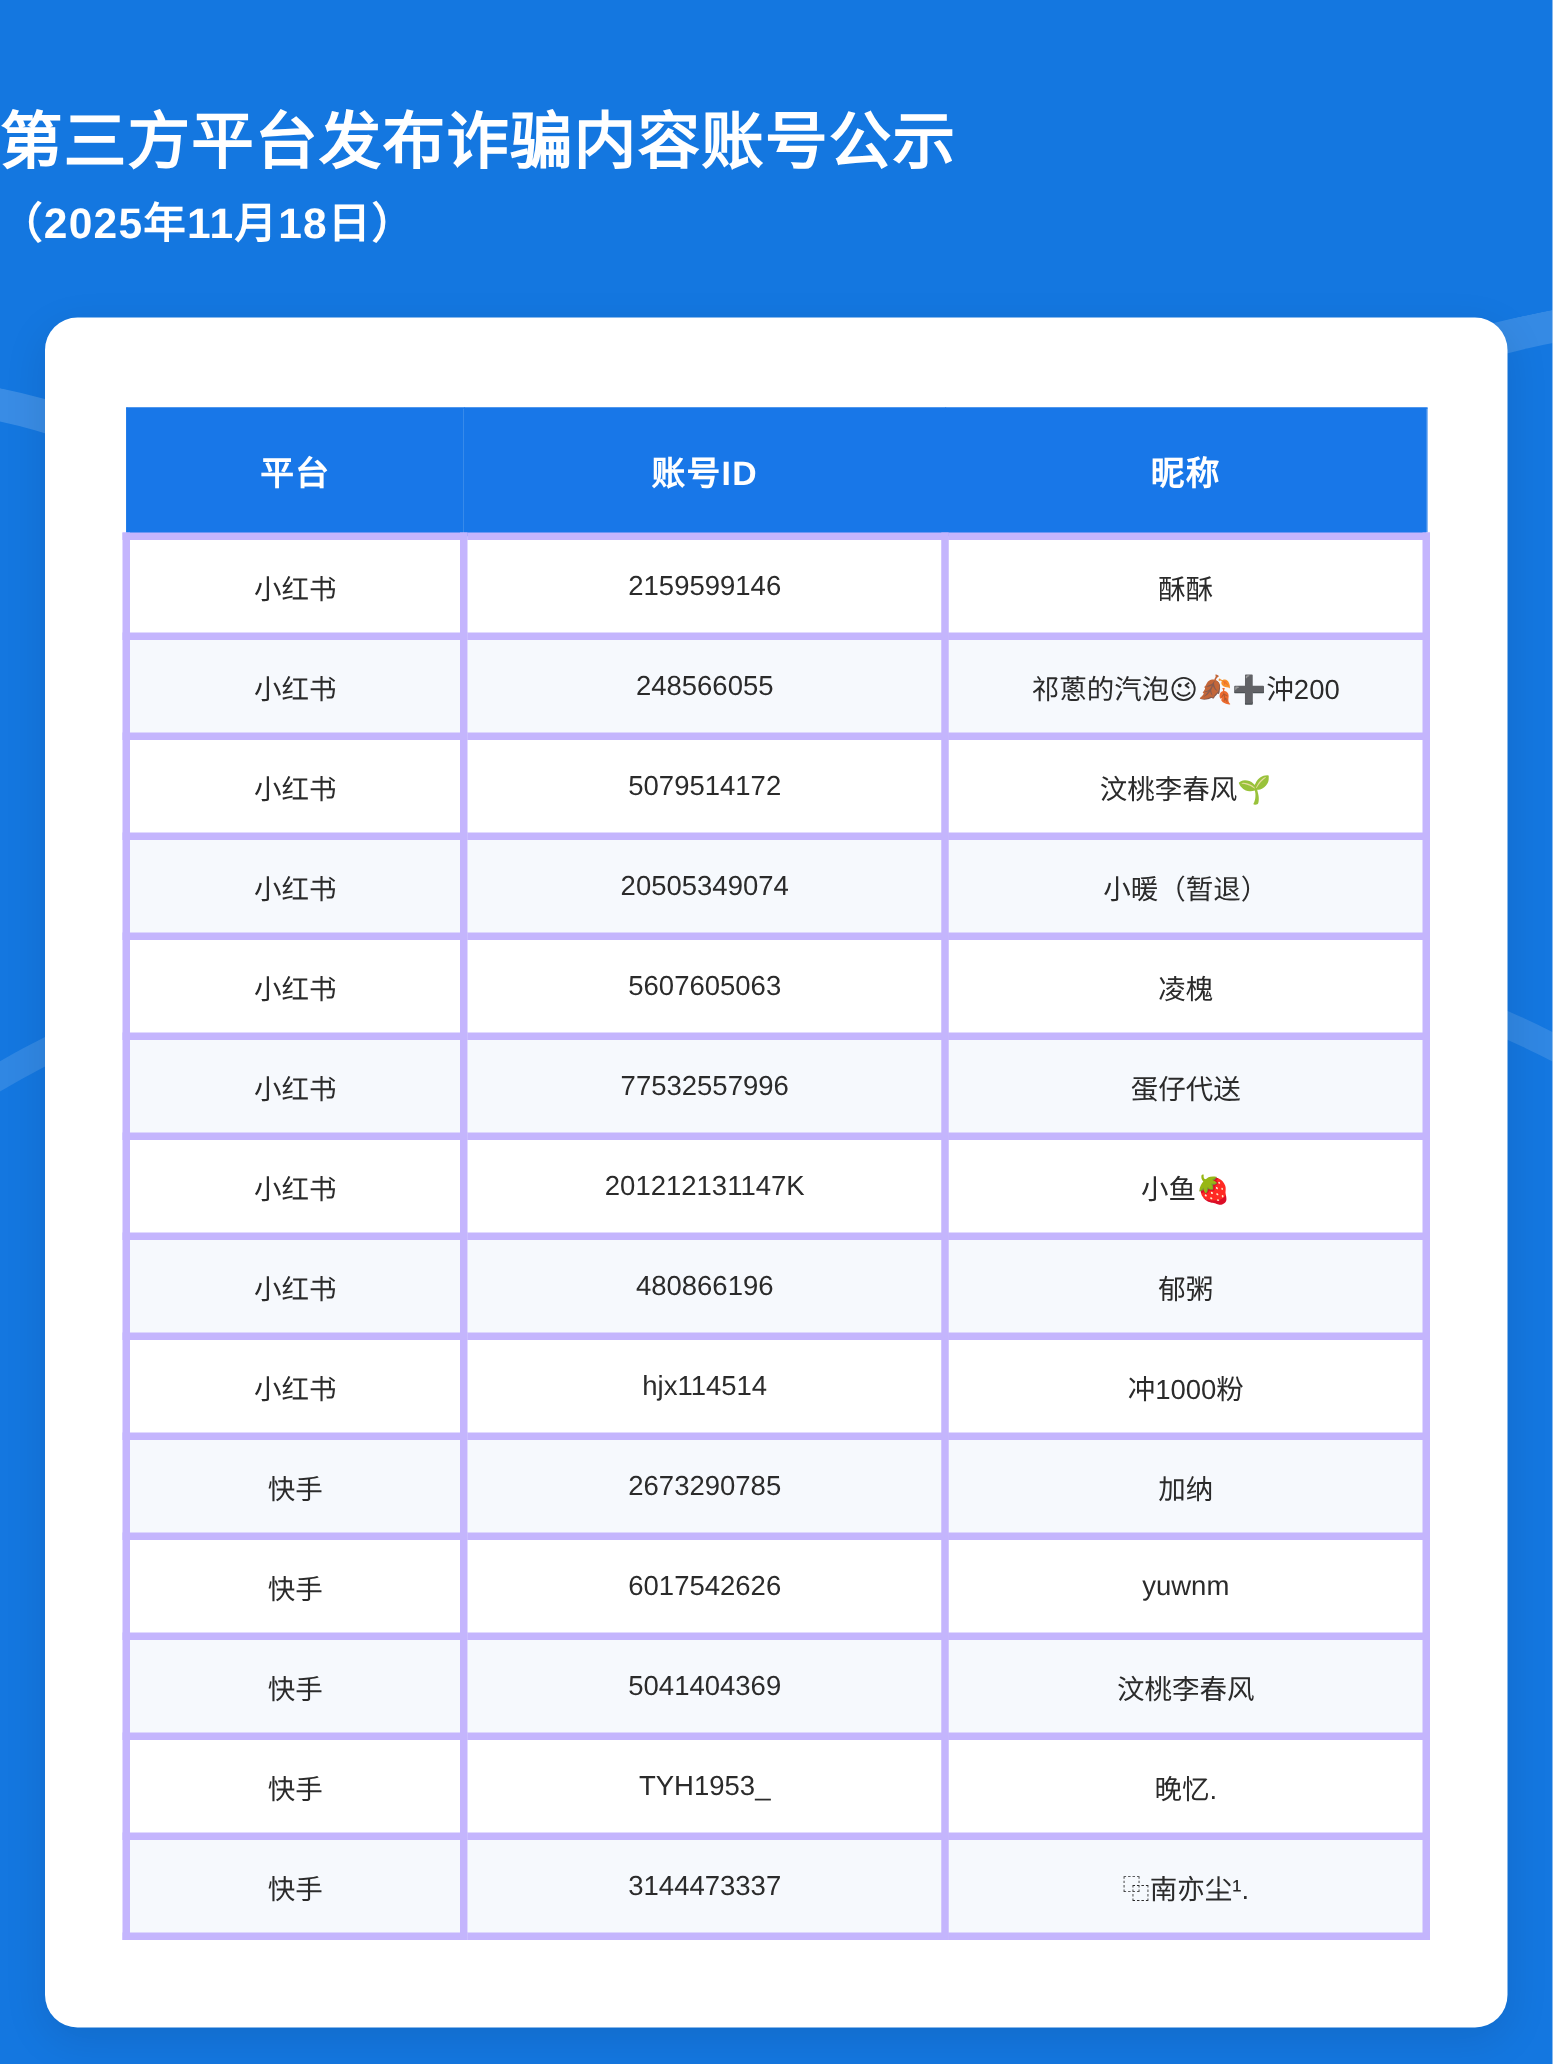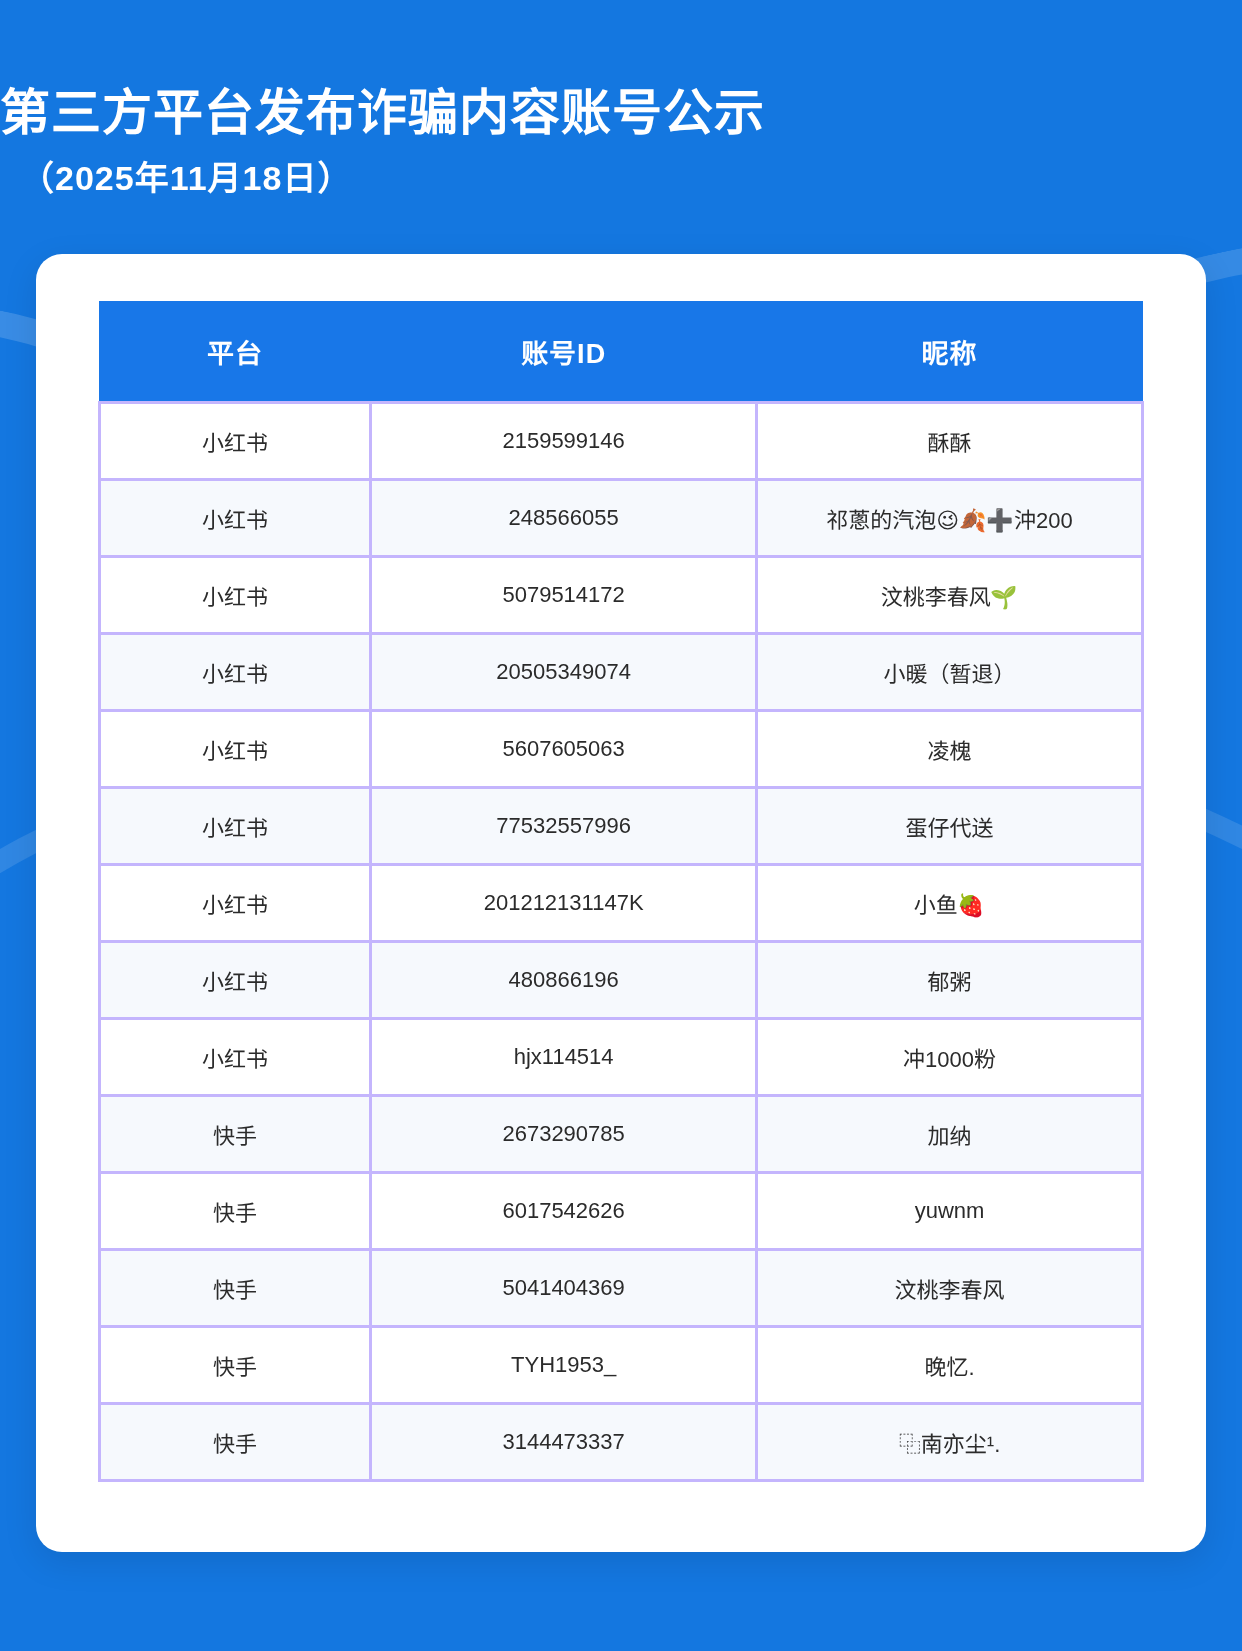--- a/index.html
+++ b/index.html
@@ -61,31 +61,30 @@
     letter-spacing: 1px;
     line-height: 1.25;
     margin: 0;
   }
   .header .subtitle {
     color: #ffffff;
     font-size: 34px;
     font-weight: bold;
     margin: 6px 0 0 0;
     letter-spacing: 1px;
-    padding-left: 20px;
   }
 
   .card {
     position: relative;
     z-index: 3;
     margin: 54px 36px 0 36px;
     background: #ffffff;
     border-radius: 26px;
     box-shadow: 0 10px 34px rgba(0,0,0,0.10);
-    padding: 47px 62px 70px 62px;
+    padding: 72px 62px 70px 62px;
     box-sizing: border-box;
   }
 
   table.data-table {
     width: 100%;
     border-collapse: collapse;
     table-layout: fixed;
   }
   table.data-table th {
     background: #1877e8;
@@ -95,21 +94,21 @@
     padding: 30px 6px;
     border: 1px solid #1877e8;
     text-align: center;
     letter-spacing: 1px;
   }
   table.data-table td {
     font-size: 22px;
     color: #2b2b2b;
     text-align: center;
     padding: 21px 8px;
-    border: 3px solid #c4b5fd;
+    border: 6px solid #c4b5fd;
     background: #ffffff;
     overflow: hidden;
     white-space: nowrap;
     text-overflow: ellipsis;
   }
   table.data-table tbody tr:nth-child(even) td {
     background: #f6f9fd;
   }
   col.col-platform { width: 26%; }
   col.col-id { width: 37%; }

